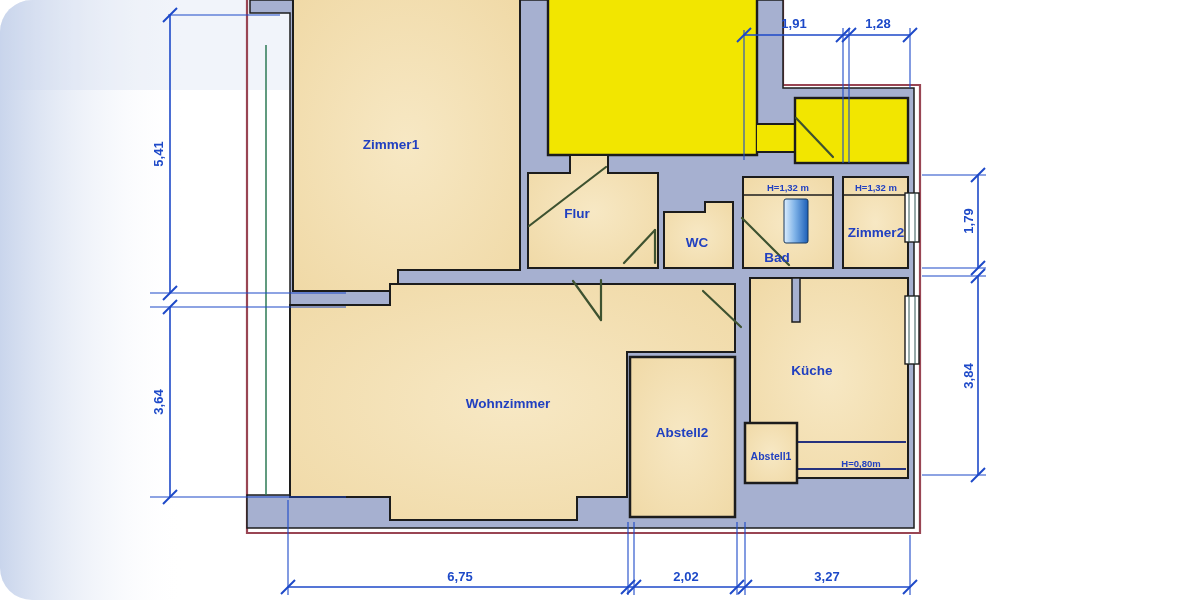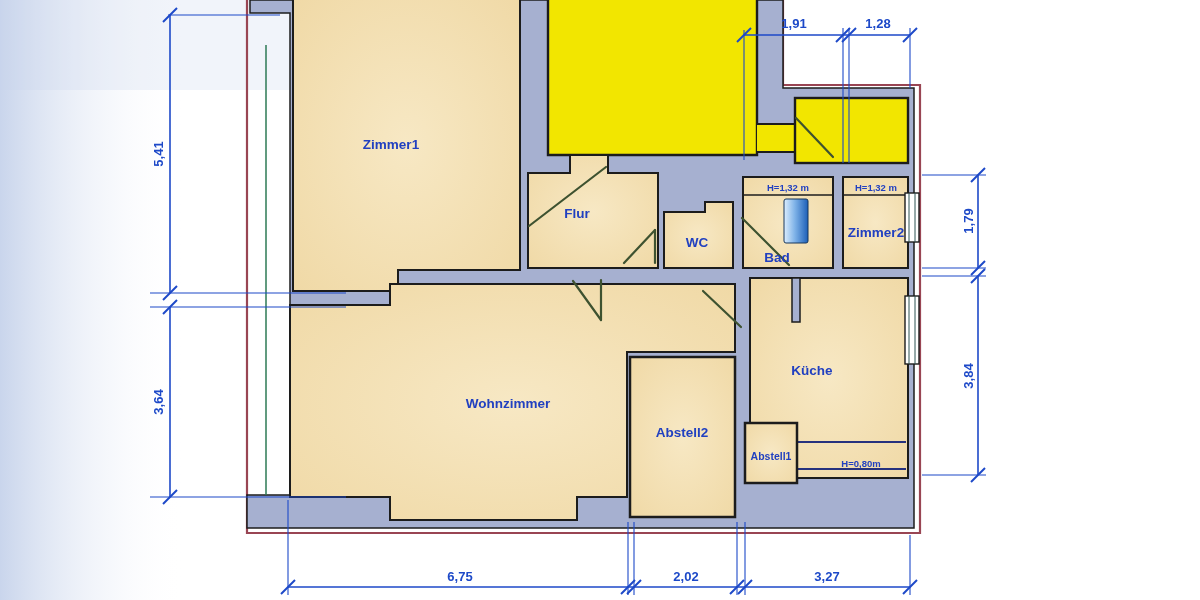--- a/index.html
+++ b/index.html
@@ -1,17 +1,17 @@
 <!DOCTYPE html>
 <html style="--wall_fill: #a6b0d0; --room_fill: #f3ddae; --highlight_fill: #f2e600; --dimension_blue: #1d49c8; --label_blue: #2140c0; --boundary_maroon: #994553; --door_green: #3e5230; --outline_black: #1c1c1c; --scan_green: #2d7a55;"><head>
 <meta charset="utf-8">
 <style>
   html,body{margin:0;padding:0;background:#ffffff;}
   .stage{position:relative;width:1200px;height:600px;background:#fff;overflow:hidden;
-         font-family:"Liberation Sans", sans-serif;}
+         font-family:"Liberation Sans", sans-serif;border-radius:32px;}
   svg{display:block;}
   .wall{fill:var(--wall_fill);stroke:var(--outline_black);stroke-width:1.5;}
   .room{fill:url(#roomGrad);stroke:var(--outline_black);stroke-width:2;}
   .room-thick{fill:url(#roomGrad);stroke:var(--outline_black);stroke-width:2.5;}
   .yellow{fill:var(--highlight_fill);stroke:var(--outline_black);stroke-width:2.4;}
   .yellow-noborder{fill:var(--highlight_fill);}
   .blackline{stroke:var(--outline_black);stroke-width:2;fill:none;}
   .thinline{stroke:var(--outline_black);stroke-width:1.4;fill:none;}
   .boundary{stroke:var(--boundary_maroon);stroke-width:2.2;fill:none;}
   .greenline{stroke:var(--scan_green);stroke-width:1.5;fill:none;}

